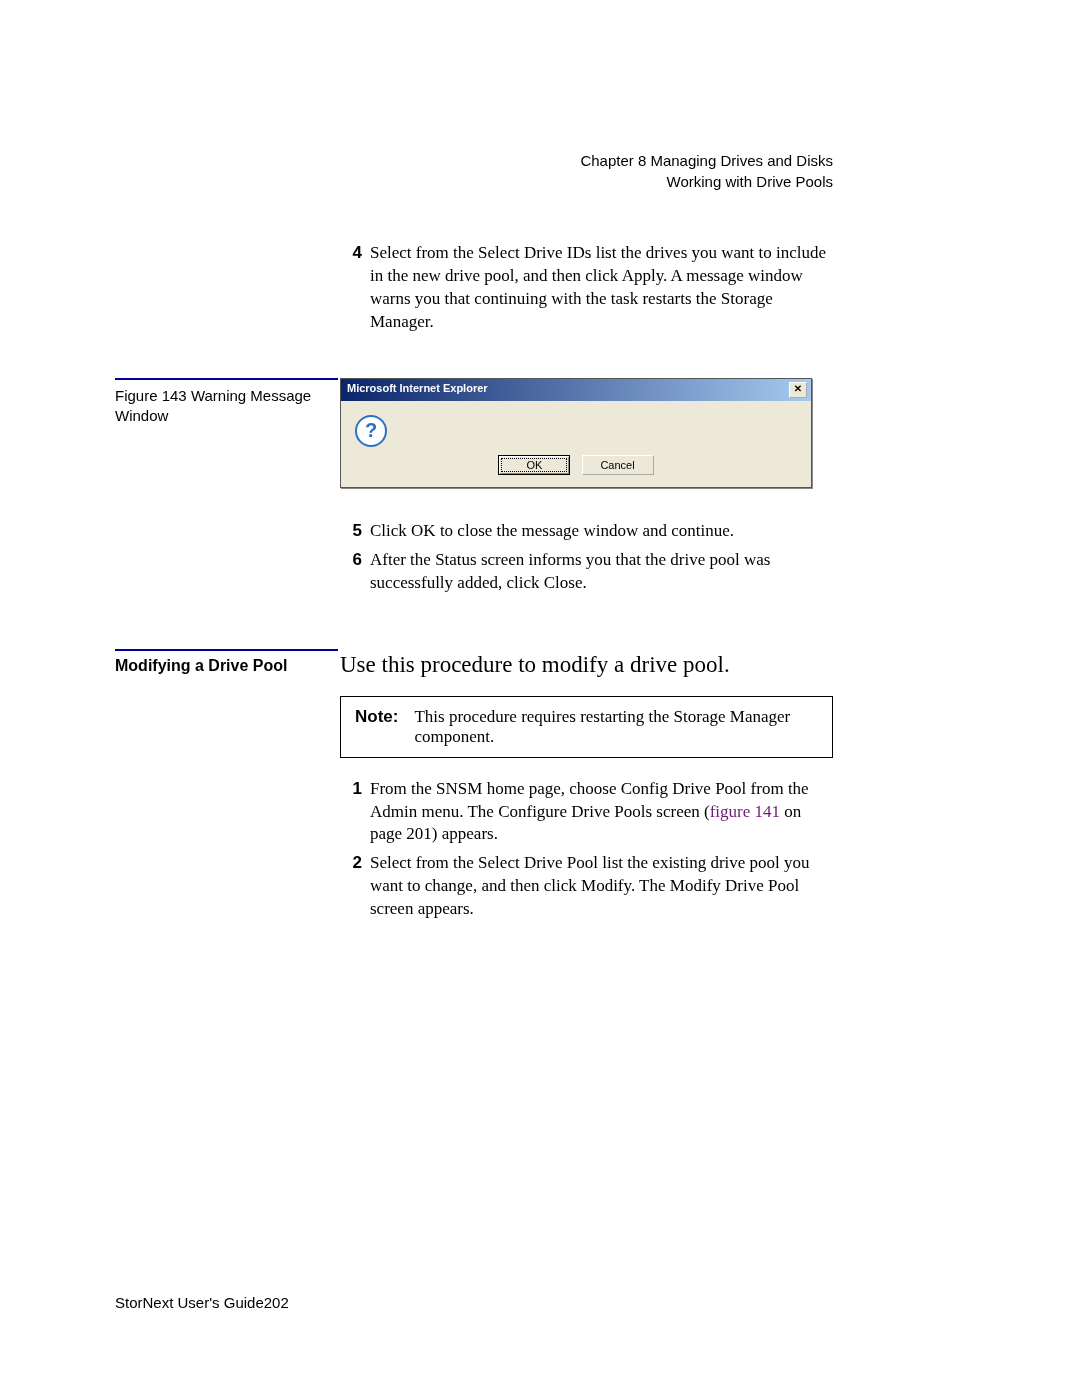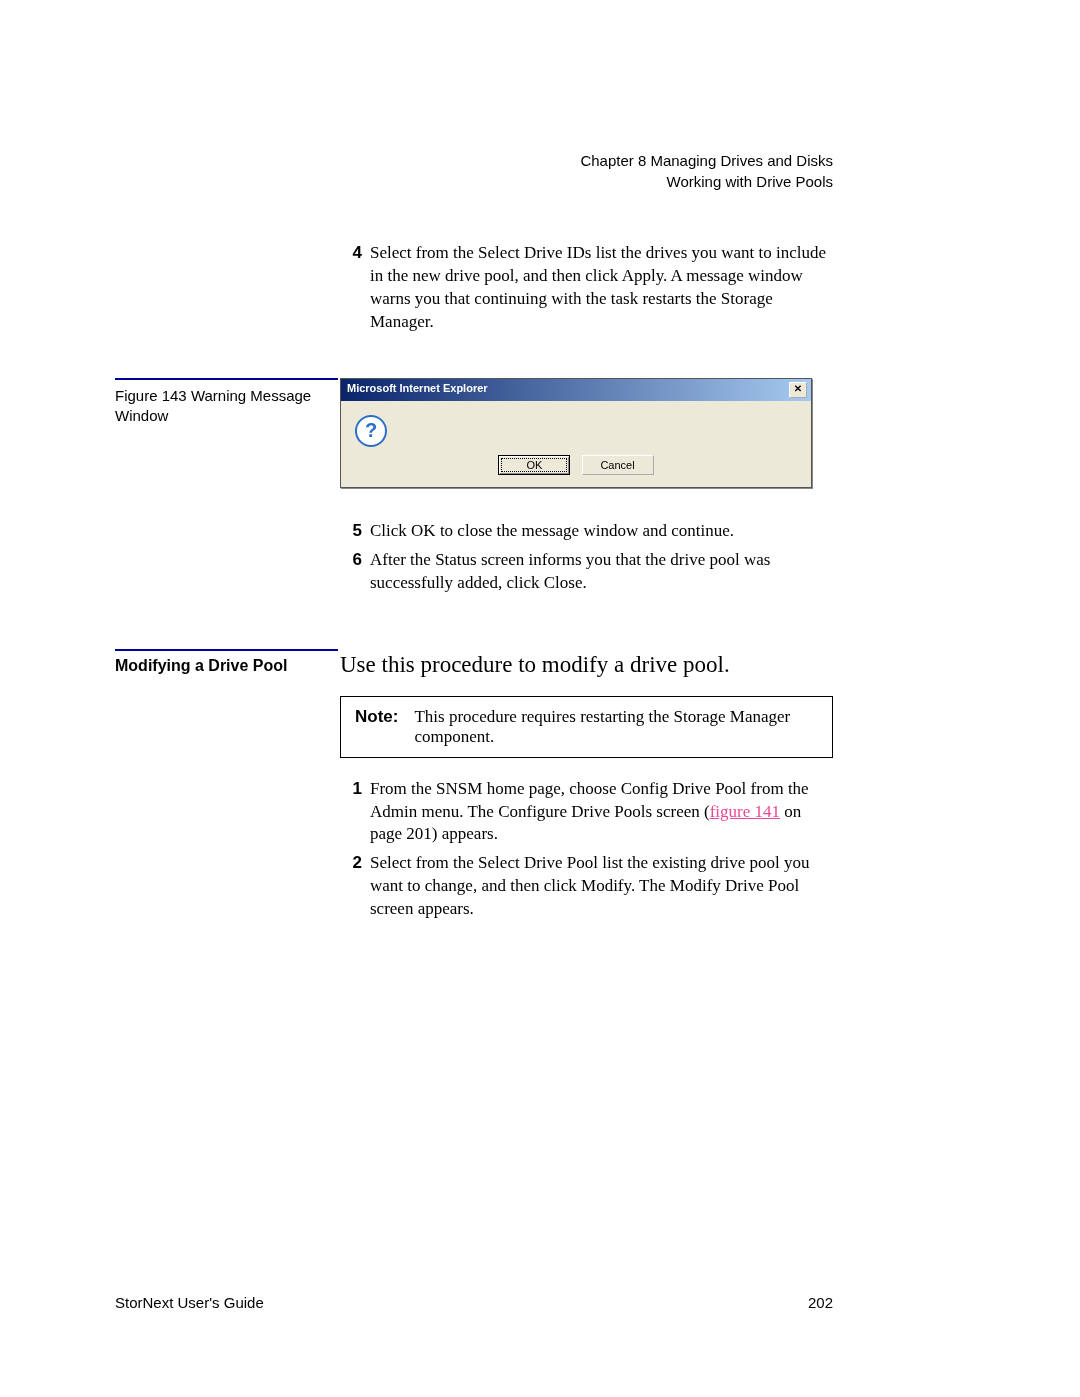--- a/index.html
+++ b/index.html
@@ -176,30 +176,28 @@
   .note-label {
     font-family: Arial, Helvetica, sans-serif;
     font-weight: bold;
     padding-right: 16px;
     flex: 0 0 auto;
   }
   .note-text {
     flex: 1;
   }
   a.xref {
-    color: #ec4899;
-    text-decoration: underline;
+    color: #701a75;
   }
   .footer {
     position: absolute;
     bottom: 86px;
     left: 115px;
     right: 115px;
     display: flex;
-    justify-content: space-between;
     font-family: Arial, Helvetica, sans-serif;
     font-size: 15px;
   }
   b, strong { font-weight: normal; }
 </style>
 </head>
 <body>
 
 <div class="page">
 

